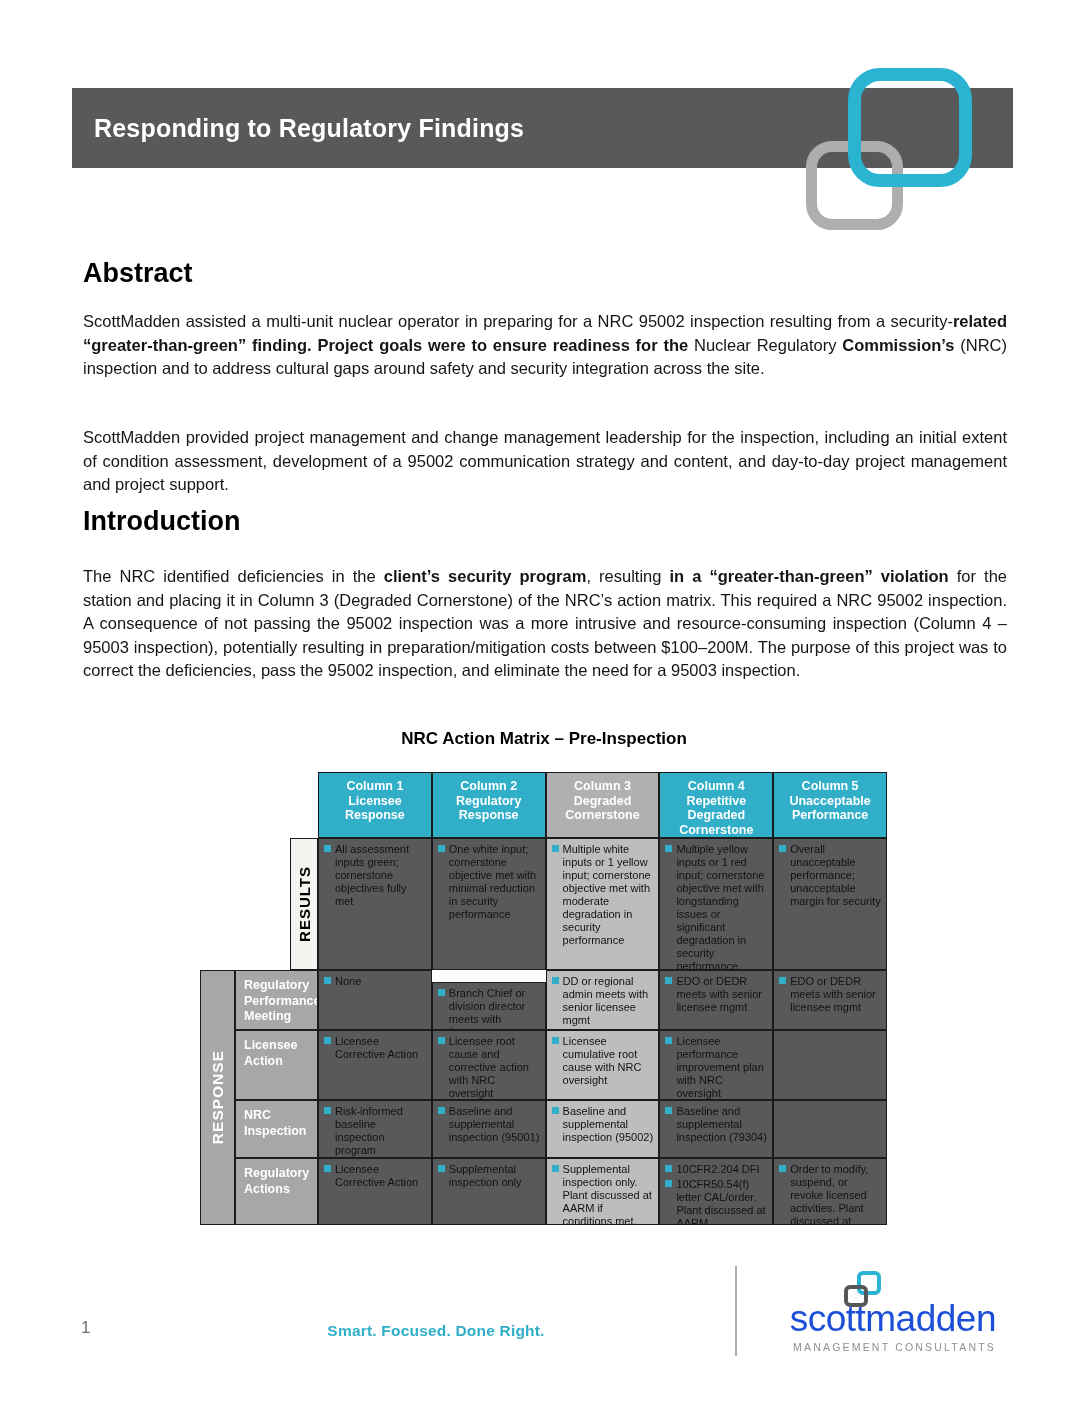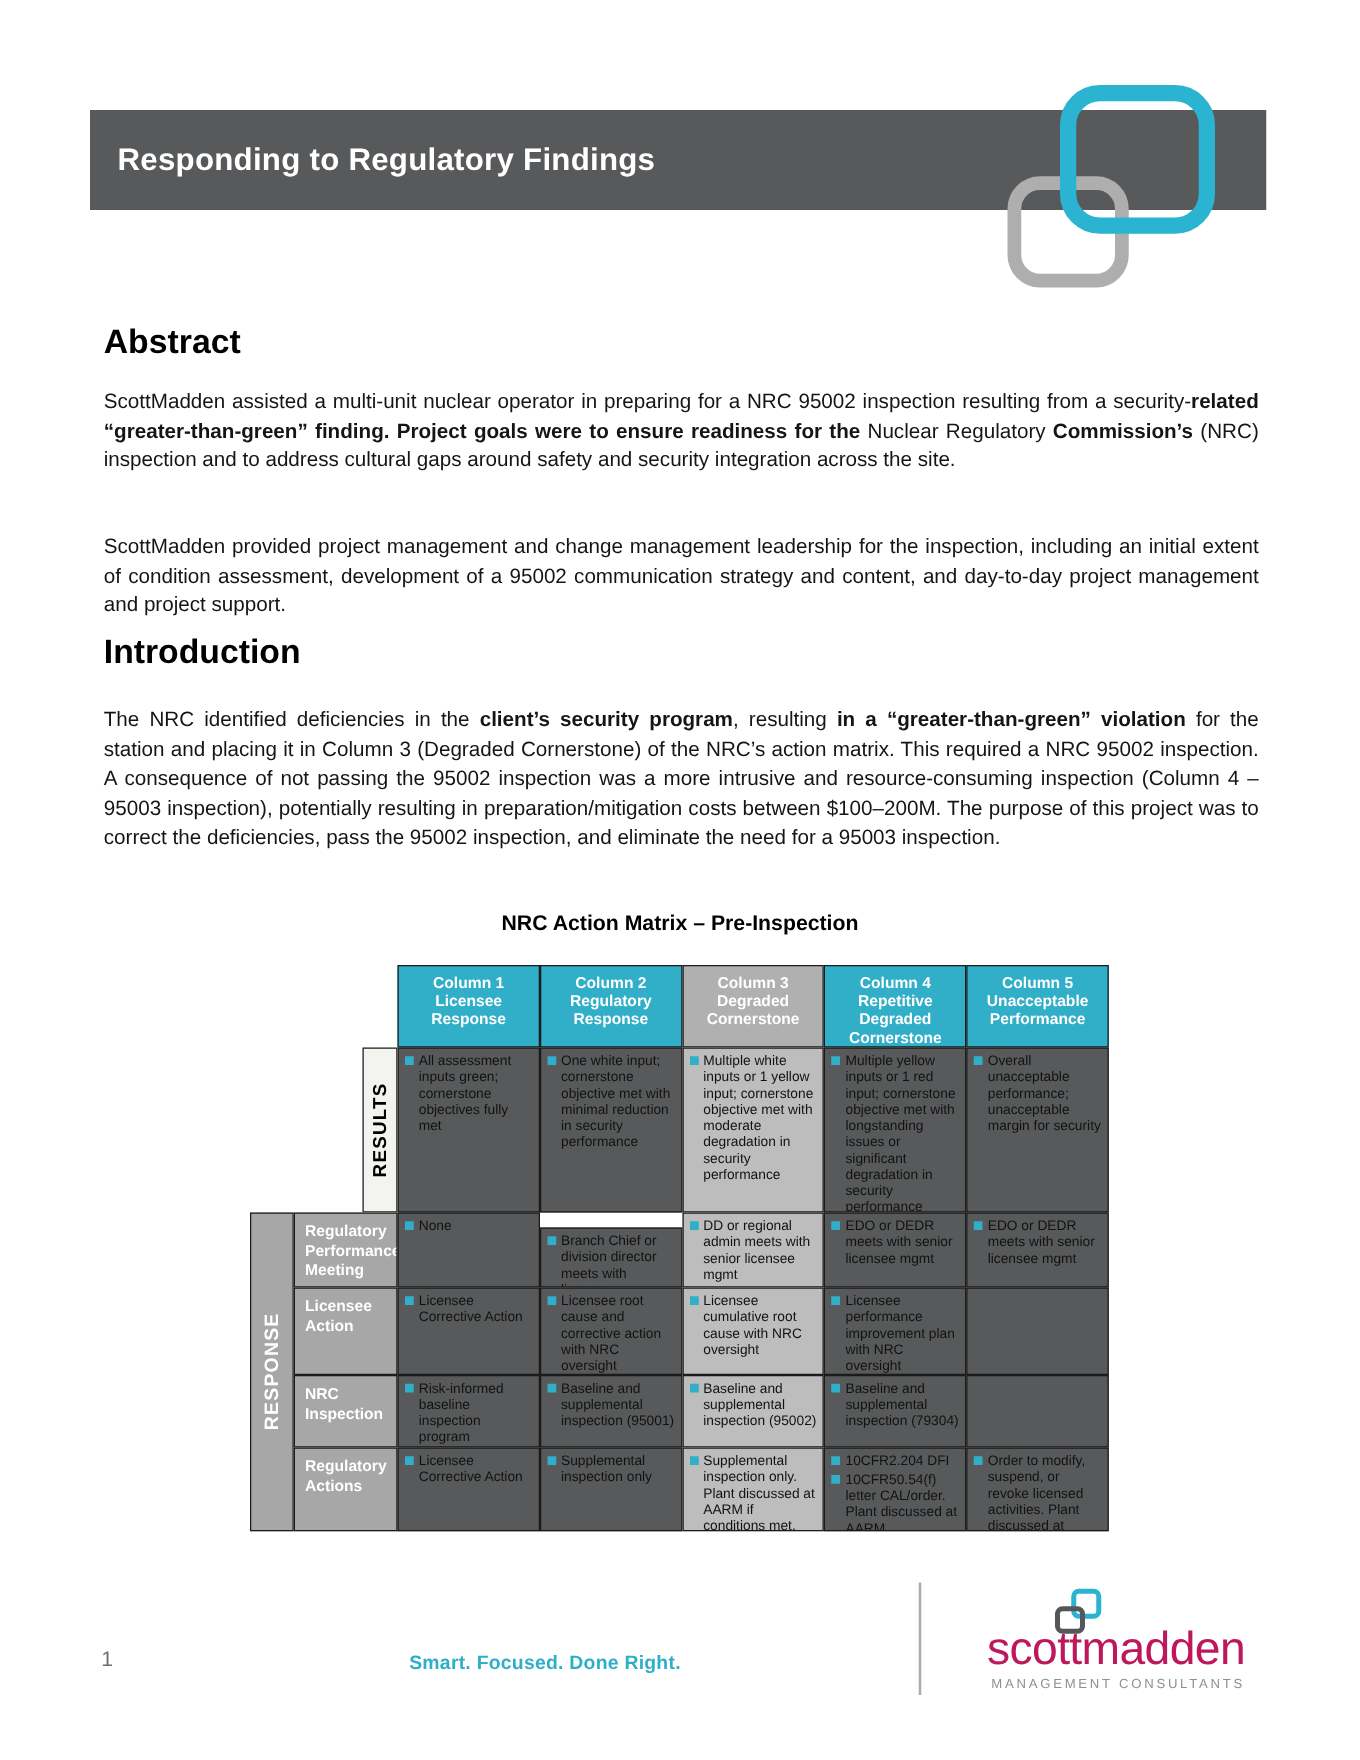--- a/index.html
+++ b/index.html
@@ -70,21 +70,21 @@
     display:flex; align-items:center; justify-content:center;
   }
   .mx-response .vtext { color:#ffffff; font-size:15.5px; }
 
   
   .page-num { left:81px; top:1318px; font-size:17px; color:#6f6f6f; }
   .tagline { left:0; width:872px; top:1322px; text-align:center; font-size:15.5px; font-weight:bold; color:#2FAEC8; letter-spacing:0.2px; }
   .footer-divider { left:735px; top:1266px; width:2px; height:90px; background:#ABABAB; }
   .ring-teal-sm { left:857px; top:1271px; width:16px; height:16px; border:4px solid #2BB4D1; border-radius:6px; z-index:2; }
   .ring-gray-sm { left:844px; top:1285px; width:16px; height:14px; border:4px solid #55565A; border-radius:6px; z-index:3; }
-  .brand-name { right:92px; top:1298px; font-size:37px; color:#be185d; letter-spacing:-0.5px; }
+  .brand-name { right:92px; top:1298px; font-size:37px; color:#1d4ed8; letter-spacing:-0.5px; }
   .brand-sub  { right:92px; top:1341px; font-size:10.5px; color:#8E8F91; letter-spacing:2.2px; }
 </style>
 </head>
 <body>
 
 <div class="page">
 
   <div class="abs title-bar">
     <h1>Responding to Regulatory Findings</h1>
   </div>

